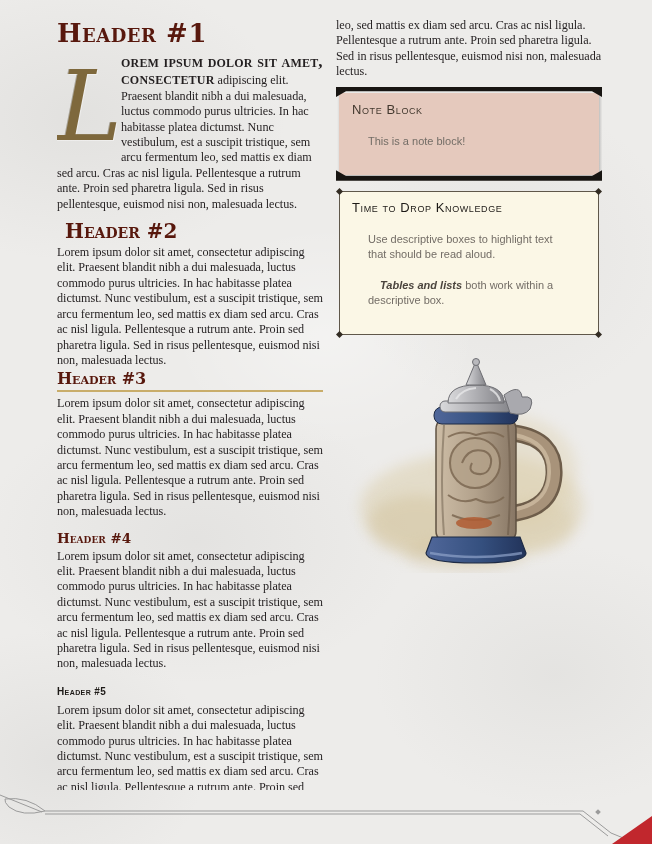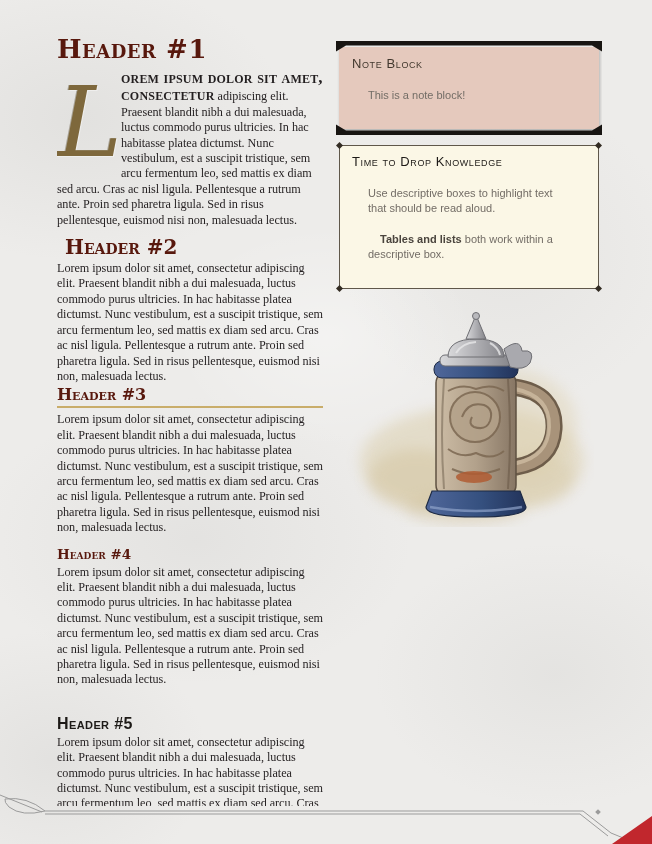--- a/index.html
+++ b/index.html
@@ -12,21 +12,21 @@
       radial-gradient(ellipse 320px 220px at 12% 14%, rgba(175,175,172,.18), transparent 65%),
       radial-gradient(ellipse 280px 260px at 78% 30%, rgba(180,180,176,.13), transparent 60%),
       radial-gradient(ellipse 360px 240px at 30% 64%, rgba(170,170,168,.14), transparent 60%),
       radial-gradient(ellipse 300px 220px at 85% 80%, rgba(178,178,174,.15), transparent 60%),
       radial-gradient(ellipse 220px 160px at 50% 40%, rgba(255,255,255,.35), transparent 70%),
       radial-gradient(ellipse 240px 200px at 8% 90%, rgba(172,172,170,.16), transparent 65%);
     font-family:"Liberation Serif", serif;
     color:#231F20;
   }
   .columns{
-    position:absolute; left:57px; top:34px;
+    position:absolute; left:57px; top:18px;
     display:flex; gap:13px; height:772px; overflow:hidden;
   }
   .col{ width:266px; overflow:hidden; }
   p.body{
     margin:0 0 1px 0;
     font-size:12.2px; line-height:15.4px; letter-spacing:-0.05px;
     text-align:left;
   }
   h1.hb{
     margin:0 0 6px 0;
@@ -47,24 +47,24 @@
     font-size:16px; line-height:20px; color:#58180D;
     border-bottom:2px solid #C9AD6A; padding-bottom:1px;
   }
   h4.hb{
     margin:10px 0 2px 0;
     font-family:"DejaVu Serif", serif;
     font-variant-caps:small-caps; font-weight:700;
     font-size:13.5px; line-height:17px; color:#58180D;
   }
   h5.hb{
-    margin:28px 0 4px 0;
+    margin:12px 0 4px 0;
     font-family:"Liberation Sans", sans-serif;
     font-variant-caps:small-caps; font-weight:700;
-    font-size:16px; line-height:15px; color:#1d1a17; letter-spacing:.4px;
+    font-size:10px; line-height:15px; color:#1d1a17; letter-spacing:.4px;
   }
   .dropcap{
     float:left;
     font-family:"DejaVu Serif", serif; font-style:italic;
     font-size:98px; line-height:100px; height:104px; width:56px;
     color:#7E683C; text-shadow:1px 1px 0 rgba(255,255,255,.4), -1px 0 0 rgba(64,48,16,.35);
     margin:2px 8px 0 0;
   }
   .leadin{ font-variant-caps:small-caps; font-weight:700; font-size:17px; letter-spacing:.2px; }
   
@@ -94,21 +94,21 @@
     position:relative; background:#FBF7E6;
     border:1px solid #5F574A;
     margin:16px 3px 0 3px; padding:8px 8px 10px 12px;
   }
   .descbox .dot{
     position:absolute; width:5px; height:5px; background:#332C23; transform:rotate(45deg);
   }
   .dot.tl{ top:-3px; left:-3px; }  .dot.tr{ top:-3px; right:-3px; }
   .dot.bl{ bottom:-3px; left:-3px; }  .dot.br{ bottom:-3px; right:-3px; }
   .desc-indent{ text-indent:12px; }
-  .desc-indent b{ color:#4a443d; }
+  .desc-indent b{ color:#4a443d;font-style:italic; }
   
   .figure{ margin:20px auto 0 auto; display:block; }
   
   .footer-svg{ position:absolute; left:0; bottom:0; }
 </style>
 </head>
 <body>
 
 <div class="page">
 
@@ -126,20 +126,21 @@
 
       <h4 class="hb">Header #4</h4>
       <p class="body">Lorem ipsum dolor sit amet, consectetur adipiscing elit. Praesent blandit nibh a dui malesuada, luctus commodo purus ultricies. In hac habitasse platea dictumst. Nunc vestibulum, est a suscipit tristique, sem arcu fermentum leo, sed mattis ex diam sed arcu. Cras ac nisl ligula. Pellentesque a rutrum ante. Proin sed pharetra ligula. Sed in risus pellentesque, euismod nisi non, malesuada lectus.</p>
 
       <h5 class="hb">Header #5</h5>
       <p class="body">Lorem ipsum dolor sit amet, consectetur adipiscing elit. Praesent blandit nibh a dui malesuada, luctus commodo purus ultricies. In hac habitasse platea dictumst. Nunc vestibulum, est a suscipit tristique, sem arcu fermentum leo, sed mattis ex diam sed arcu. Cras ac nisl ligula. Pellentesque a rutrum ante. Proin sed pharetra ligula. Sed in risus pellentesque, euismod nisi non, malesuada lectus.</p>
 
     </div>
 
     <div class="col">
+      <p class="body">leo, sed mattis ex diam sed arcu. Cras ac nisl ligula. Pellentesque a rutrum ante. Proin sed pharetra ligula. Sed in risus pellentesque, euismod nisi non, malesuada lectus.</p>
 
       <div class="noteblock">
         <p class="note-title">Note Block</p>
         <p class="sans-body">This is a note block!</p>
       </div>
 
       <div class="descbox">
         <i class="dot tl"></i>
         <i class="dot tr"></i>
         <i class="dot bl"></i>

